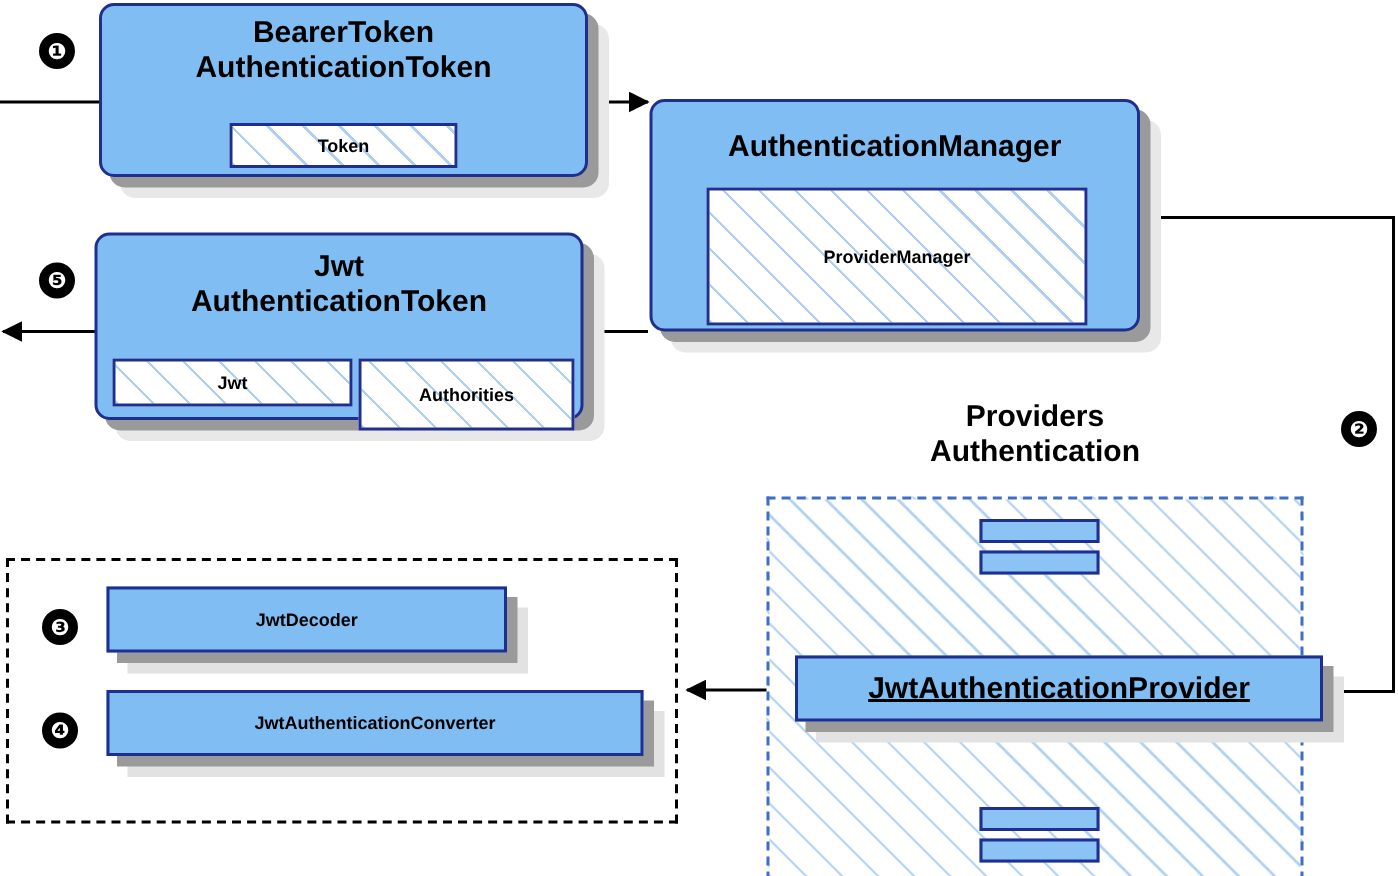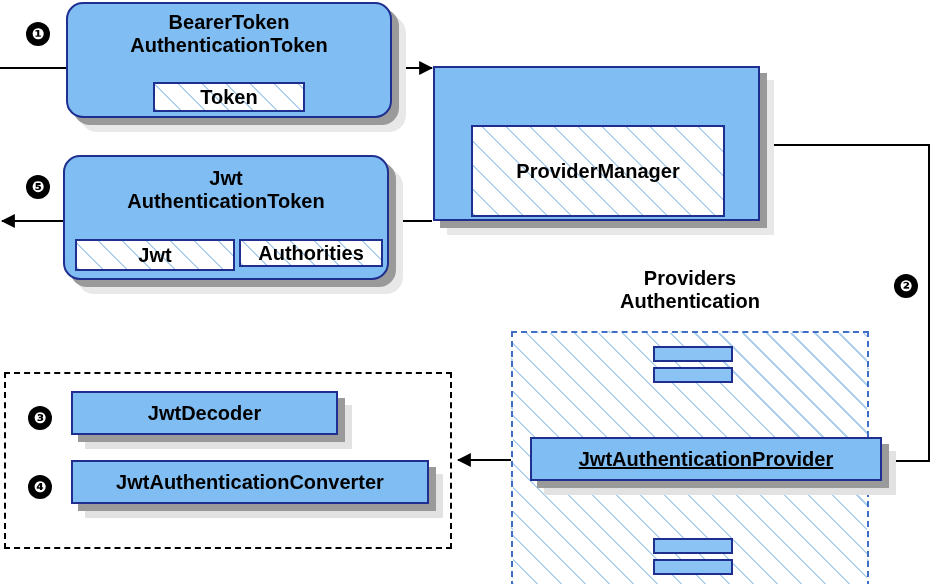--- a/index.html
+++ b/index.html
@@ -42,20 +42,21 @@
   }
   .rounded {
     border-radius: 17px;
   }
   .shadow2 {
     
     box-shadow: 7px 7px 0 0 #9a9a9a, 14px 14px 0 0 #e2e2e2;
   }
   .shadow2r {
     box-shadow: 7px 7px 0 0 #9a9a9a, 14px 14px 0 0 #e8e8e8;
+    border-radius: 10px;
   }
 
   
   .chip {
     position: absolute;
     box-sizing: border-box;
     border: 2px solid #1f2f8f;
     background-color: #ffffff;
     background-image: repeating-linear-gradient(
       45deg,
@@ -126,21 +127,21 @@
     color: #ffffff;
     font-size: 15px;
     font-weight: bold;
     line-height: 24px;
     text-align: center;
     z-index: 20;
     font-family: "DejaVu Sans", sans-serif;
   }
 
   .t20 { font-size: 20px; }
-  .t18 { font-size: 20px; }
+  .t18 { font-size: 12px; }
 </style>
 </head>
 <body>
 
 <div id="diagram">
 
   <svg id="svg-layer" viewBox="0 0 932 584" width="932" height="584">
     <defs>
       <marker id="arrowEnd" viewBox="0 0 10 10" refX="9.2" refY="5" markerWidth="7" markerHeight="7" orient="auto-start-reverse">
         <path d="M0,0 L10,5 L0,10 z" fill="#000000"></path>
@@ -188,20 +189,21 @@
 
   <div class="node shadow2 t18" style="left:71px; top:391px; width:267px; height:44px;">
     <span>JwtDecoder</span>
   </div>
 
   <div class="node shadow2 t18" style="left:71px; top:460px; width:358px; height:44px;">
     <span>JwtAuthenticationConverter</span>
   </div>
 
   <div class="node shadow2r" style="left:433px; top:66px; width:327px; height:155px; display:block;">
+    <div class="t20" style="position:absolute; left:0; top:19px; width:100%; text-align:center;">AuthenticationManager</div>
     <div class="chip t18" style="left:36px; top:57px; width:254px; height:92px; position:absolute;">
       <span>ProviderManager</span>
     </div>
   </div>
 
   <div class="node rounded shadow2r" style="left:66px; top:2px; width:326px; height:116px; display:block;">
     <div class="t20" style="position:absolute; left:0; top:7px; width:100%; text-align:center; line-height:1.16;">
       <div>BearerToken</div>
       <div>AuthenticationToken</div>
     </div>
@@ -211,21 +213,21 @@
   </div>
 
   <div class="node rounded shadow2r" style="left:63px; top:155px; width:326px; height:125px; display:block;">
     <div class="t20" style="position:absolute; left:0; top:10px; width:100%; text-align:center; line-height:1.16;">
       <div>Jwt</div>
       <div>AuthenticationToken</div>
     </div>
     <div class="chip t18" style="left:10px; top:82px; width:160px; height:32px; position:absolute;">
       <span>Jwt</span>
     </div>
-    <div class="chip t18" style="left:174px; top:82px; width:144px; height:28px; position:absolute;">
+    <div class="chip t18" style="left:174px; top:82px; width:144px; height:48px; position:absolute;">
       <span>Authorities</span>
     </div>
   </div>
 
   <div class="badge" style="left:26px; top:22px;">❶</div>
 
   <div class="badge" style="left:26px; top:175px;">❺</div>
 
   <div class="badge" style="left:894px; top:274px;">❷</div>
 

